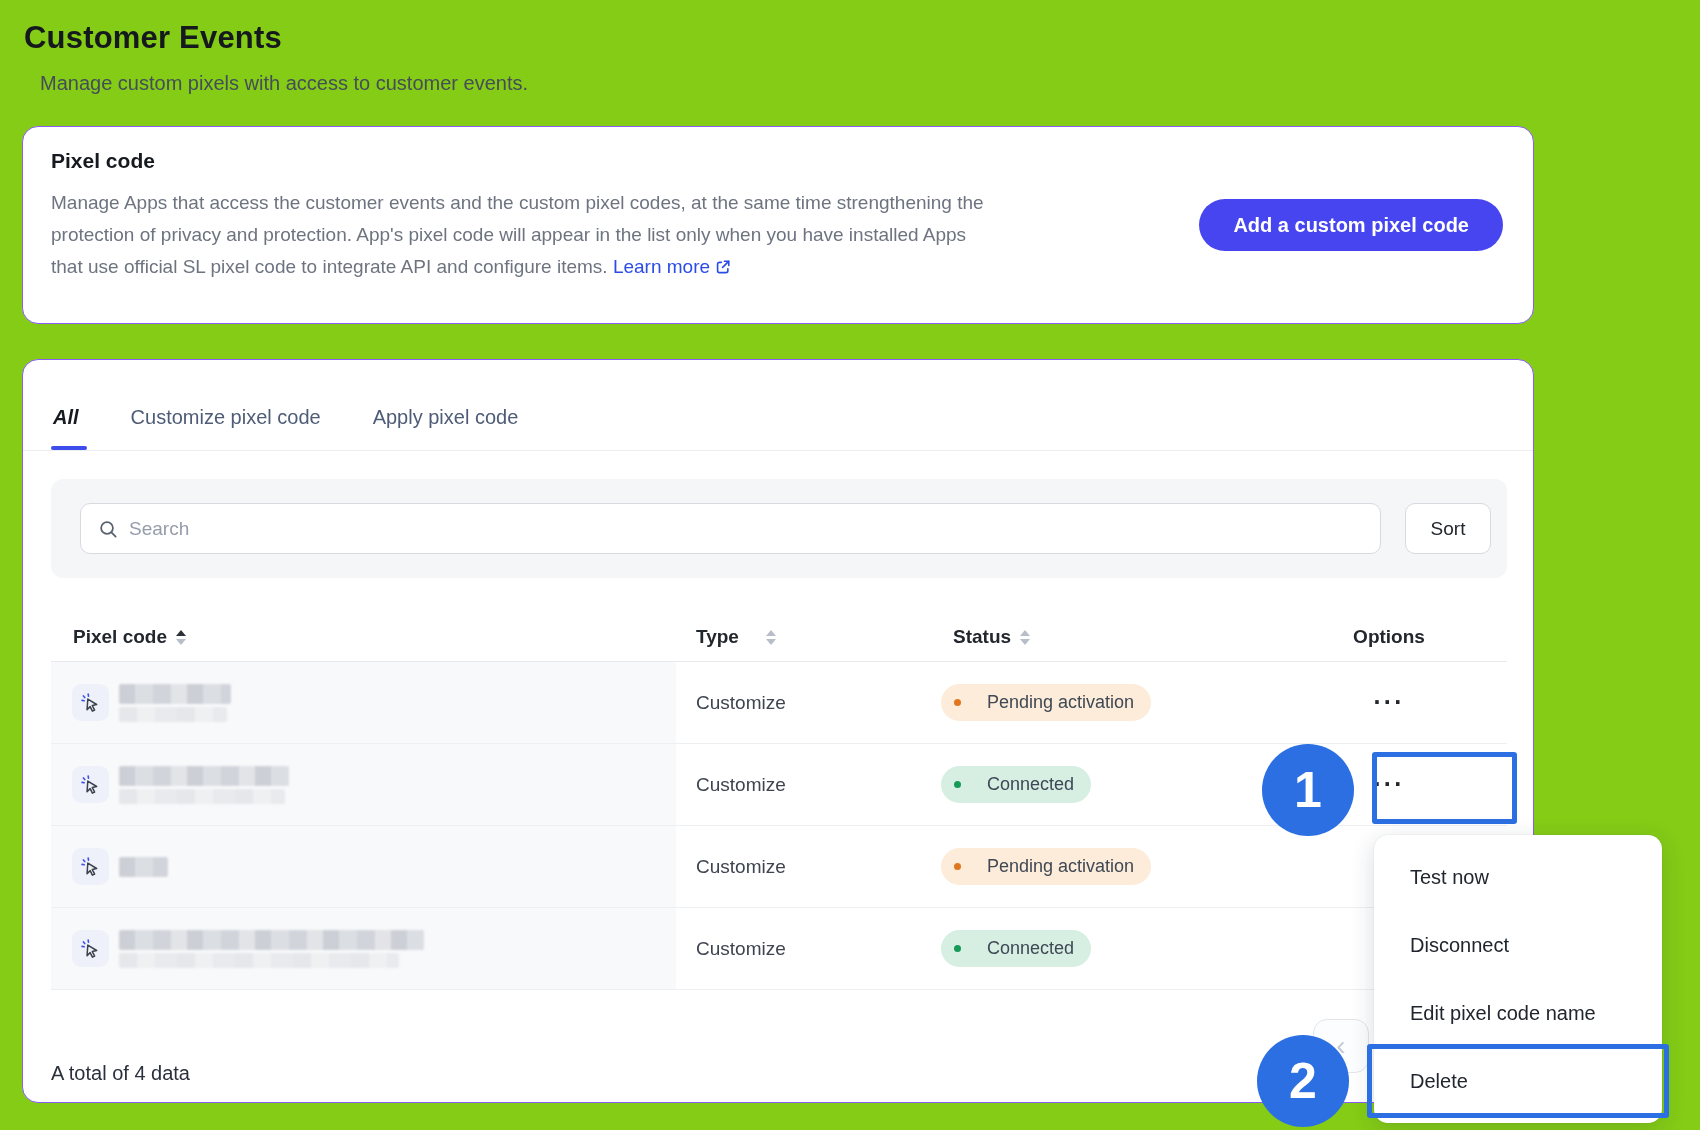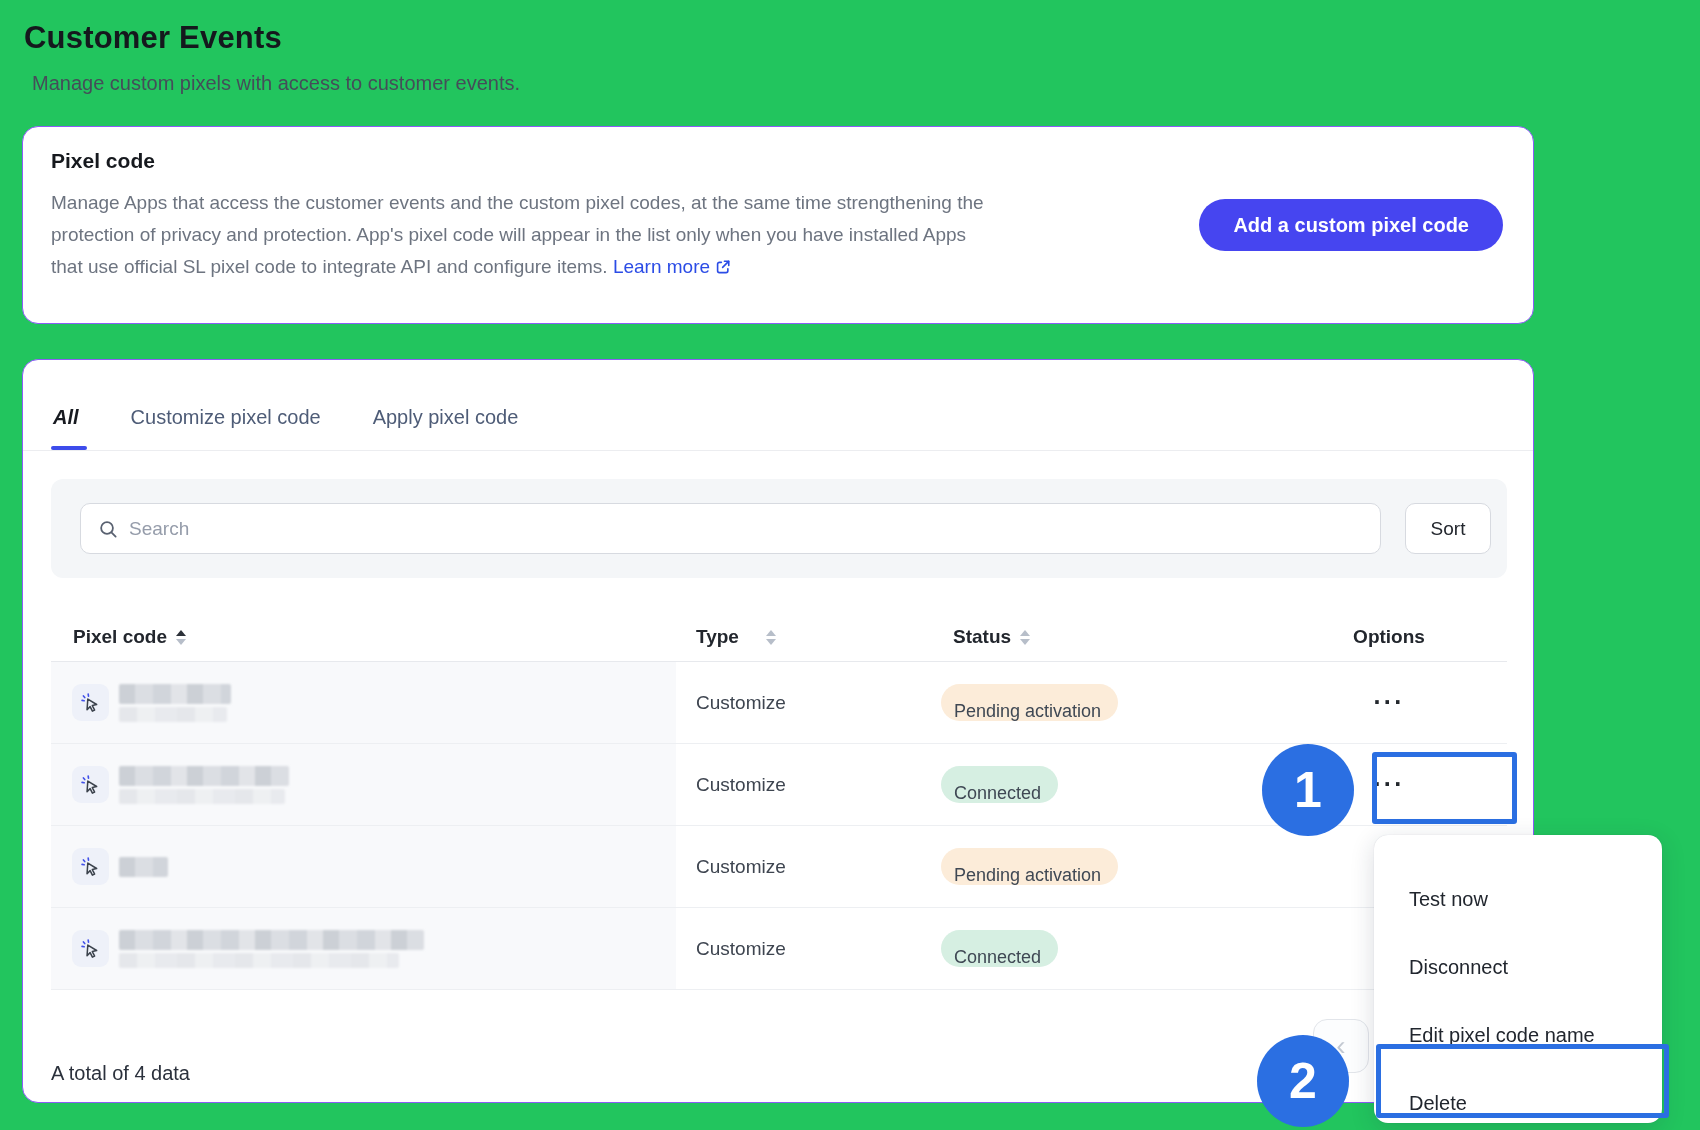--- a/index.html
+++ b/index.html
@@ -8,24 +8,24 @@
     --link-blue:#2b4ce6;
     --underline-blue:#3d4ceb;
     --pending-bg:#fcecd9;
     --pending-dot:#e0761f;
     --connected-bg:#d6efe2;
     --connected-dot:#169a57;
   }
   *{margin:0;padding:0;box-sizing:border-box;}
   html,body{background:#fff;}
   body{font-family:"Liberation Sans","DejaVu Sans",sans-serif;color:#15181d;}
-  .stage{position:relative;width:1700px;height:1130px;background:#22c55e;overflow:hidden;}
+  .stage{position:relative;width:1700px;height:1130px;background:#84cc16;overflow:hidden;}
 
   .page-title{position:absolute;left:24px;top:20px;font-size:31px;font-weight:700;color:#15181d;letter-spacing:.2px;}
-  .page-subtitle{position:absolute;left:32px;top:72px;font-size:20px;color:#454d59;}
+  .page-subtitle{position:absolute;left:40px;top:72px;font-size:20px;color:#454d59;}
 
   
   .card{position:absolute;background:#fff;border:1px solid #8b5cf6;border-radius:16px;}
   .card1{left:22px;top:126px;width:1512px;height:198px;}
   .card1 .card-h{position:absolute;left:28px;top:22px;font-size:21px;font-weight:700;color:#16191e;}
   .card1 p{position:absolute;left:28px;top:60px;width:1135px;font-size:19px;line-height:32px;color:#6d7480;}
   .link{color:var(--link-blue);font-weight:500;text-decoration:none;white-space:nowrap;}
   .ext-ic{display:inline-block;vertical-align:-3px;margin-left:4px;}
   .primary-btn{position:absolute;right:30px;top:72px;height:52px;padding:14px 34px;border:none;border-radius:26px;
     background:var(--button-blue);color:#fff;font-size:20px;font-weight:700;font-family:inherit;cursor:pointer;}
@@ -66,21 +66,21 @@
   .cell.c1{background:#f8f9fb;padding-left:21px;gap:10px;}
   .cell.c2{padding-left:20px;font-size:19px;color:#3e4550;}
   .cell.c3{padding-left:10px;}
   .cell.c4{justify-content:center;}
   .picon{flex:0 0 auto;width:37px;height:37px;border-radius:9px;background:#eef1f9;display:flex;align-items:center;justify-content:center;}
   .blur{display:flex;flex-direction:column;gap:3px;filter:blur(1.3px);}
   .blur i{display:block;height:20px;border-radius:2px;
     background:repeating-linear-gradient(90deg,#ccd0d6 0 16px,#dbdee3 16px 34px,#d1d5db 34px 52px,#e2e4e8 52px 68px);}
   .blur i.lite{height:15px;
     background:repeating-linear-gradient(90deg,#e5e7eb 0 18px,#eef0f2 18px 36px,#e8eaee 36px 58px);}
-  .badge{display:inline-flex;align-items:center;gap:17px;height:37px;padding:0 17px 0 13px;border-radius:19px;font-size:18px;color:#3f4854;flex-direction:column;}
+  .badge{display:inline-flex;align-items:center;gap:26px;height:37px;padding:0 17px 0 13px;border-radius:19px;font-size:18px;color:#3f4854;}
   .badge .dot{width:7px;height:7px;border-radius:50%;}
   .badge.pending{background:var(--pending-bg);}
   .badge.pending .dot{background:var(--pending-dot);}
   .badge.connected{background:var(--connected-bg);}
   .badge.connected .dot{background:var(--connected-dot);}
   .dots{font-size:25px;font-weight:700;letter-spacing:2px;color:#23272d;line-height:1;cursor:pointer;}
 
   .tfoot{position:absolute;left:28px;top:630px;width:1456px;height:114px;}
   .total-label{position:absolute;left:0;top:72px;font-size:20px;color:#2b313c;}
   .page-prev{position:absolute;left:1262px;top:29px;width:56px;height:54px;background:#fcfdfe;border:1px solid #e2e5ea;border-radius:14px;
@@ -88,21 +88,21 @@
 
   
   .ann-circle{position:absolute;width:92px;height:92px;border-radius:50%;background:var(--accent);color:#fff;
     font-size:50px;font-weight:700;display:flex;align-items:center;justify-content:center;z-index:40;}
   .circle1{left:1262px;top:744px;}
   .circle2{left:1257px;top:1035px;}
   .ann-box{position:absolute;left:1372px;top:752px;width:145px;height:72px;border:5px solid var(--accent);border-radius:3px;z-index:30;}
 
   .menu{position:absolute;left:1374px;top:835px;width:288px;background:#fff;border-radius:14px;padding:8px 0;
     box-shadow:0 6px 24px rgba(25,35,65,.16),0 0 1px rgba(25,35,65,.2);z-index:35;list-style:none;}
-  .menu li{position:relative;height:68px;display:flex;align-items:flex-end;padding-left:26px;font-size:20px;color:#21262e;cursor:pointer;margin-left:9px;}
+  .menu li{position:relative;height:68px;display:flex;align-items:center;padding-left:36px;font-size:20px;color:#21262e;cursor:pointer;}
   .hl-ring{position:absolute;left:-7px;right:-7px;top:-3px;bottom:-3px;border:5px solid var(--accent);border-radius:3px;pointer-events:none;}
 </style>
 </head>
 <body>
 
 <div class="stage">
 
   <h1 class="page-title">Customer Events</h1>
   <div class="page-subtitle">Manage custom pixels with access to customer events.</div>
 

